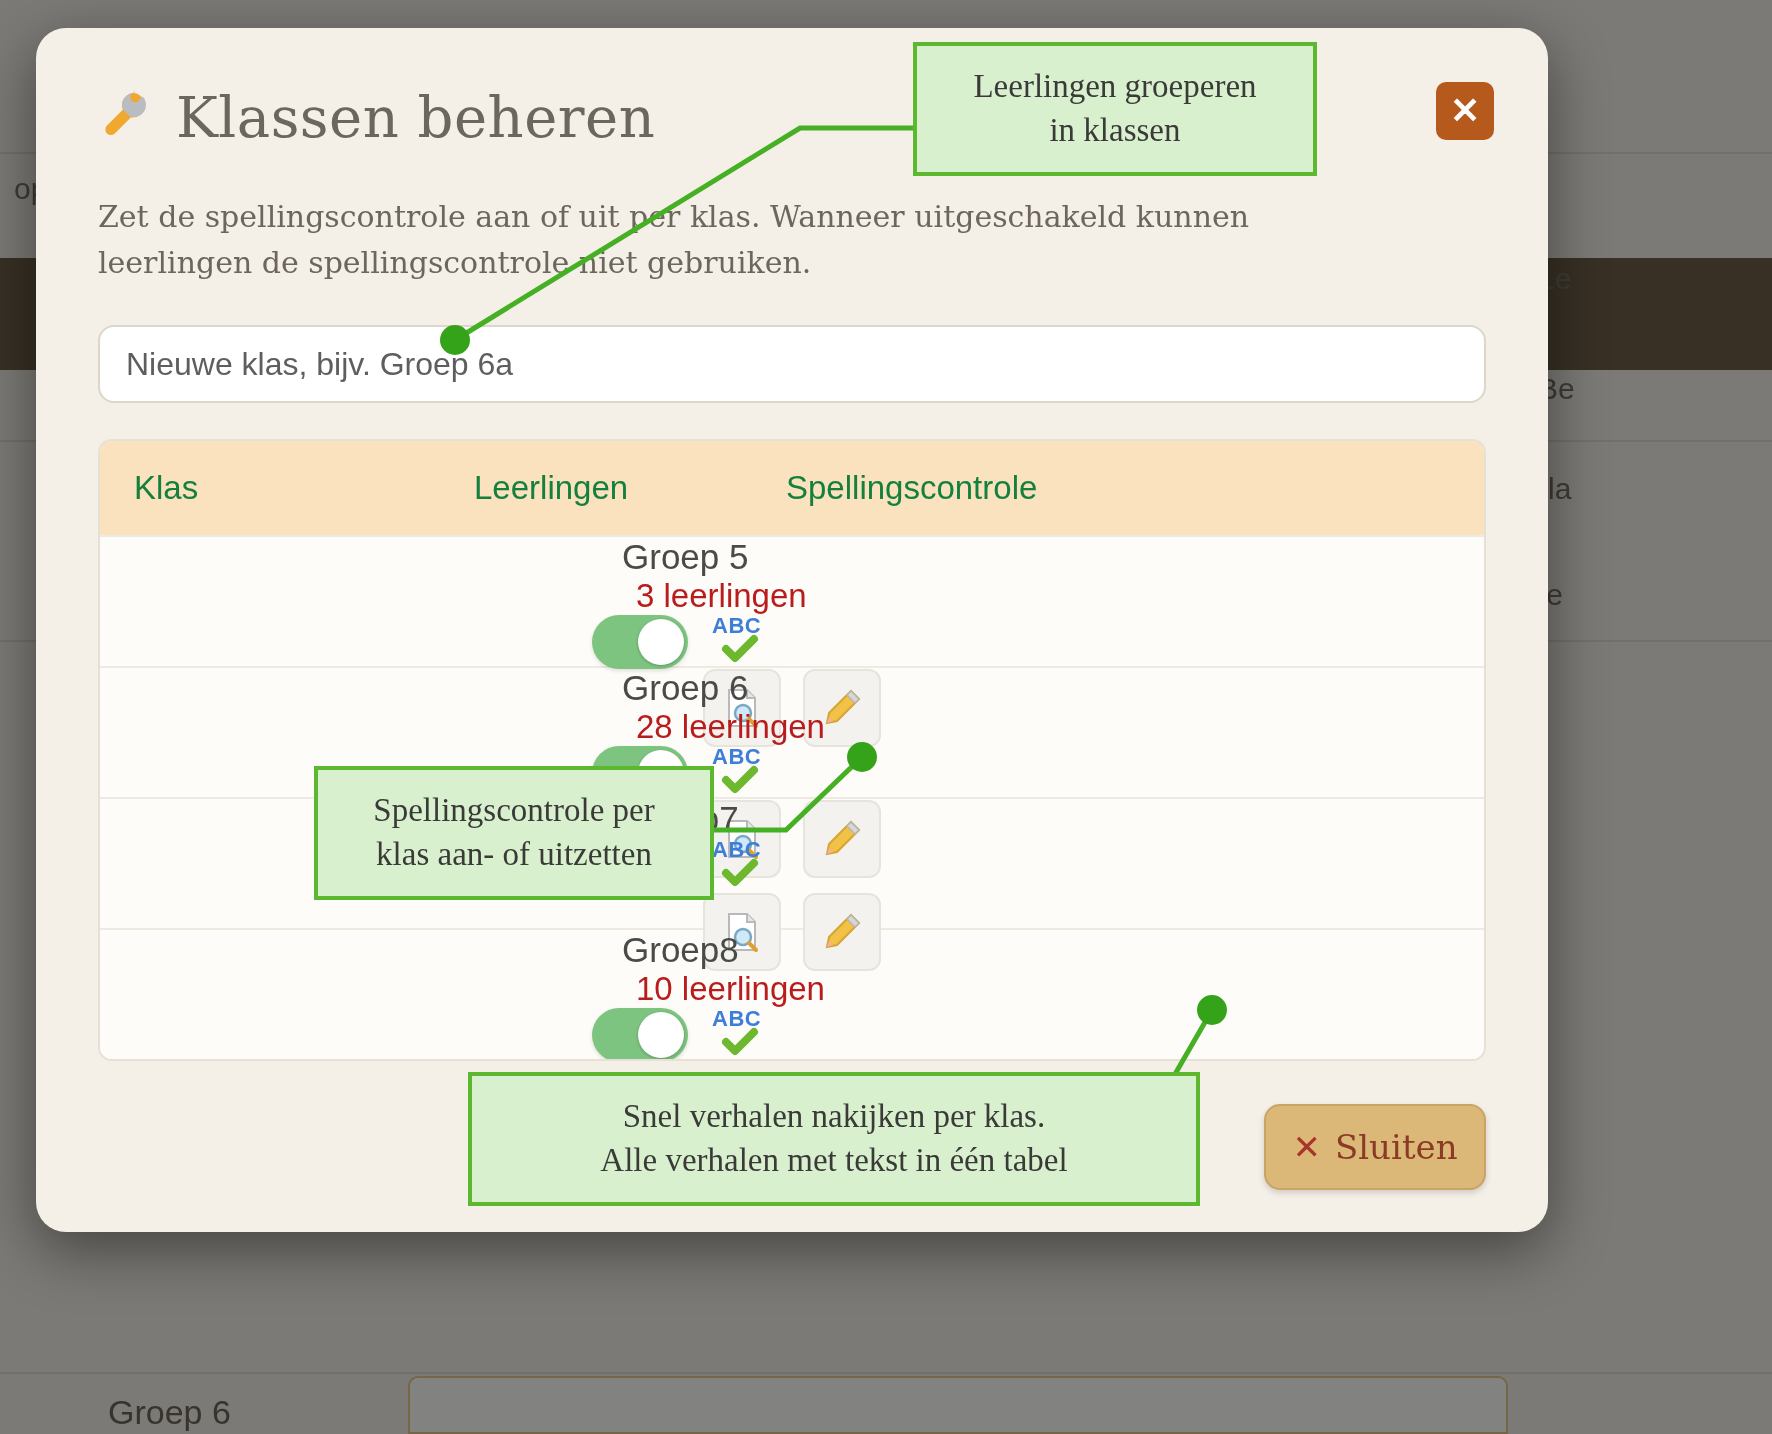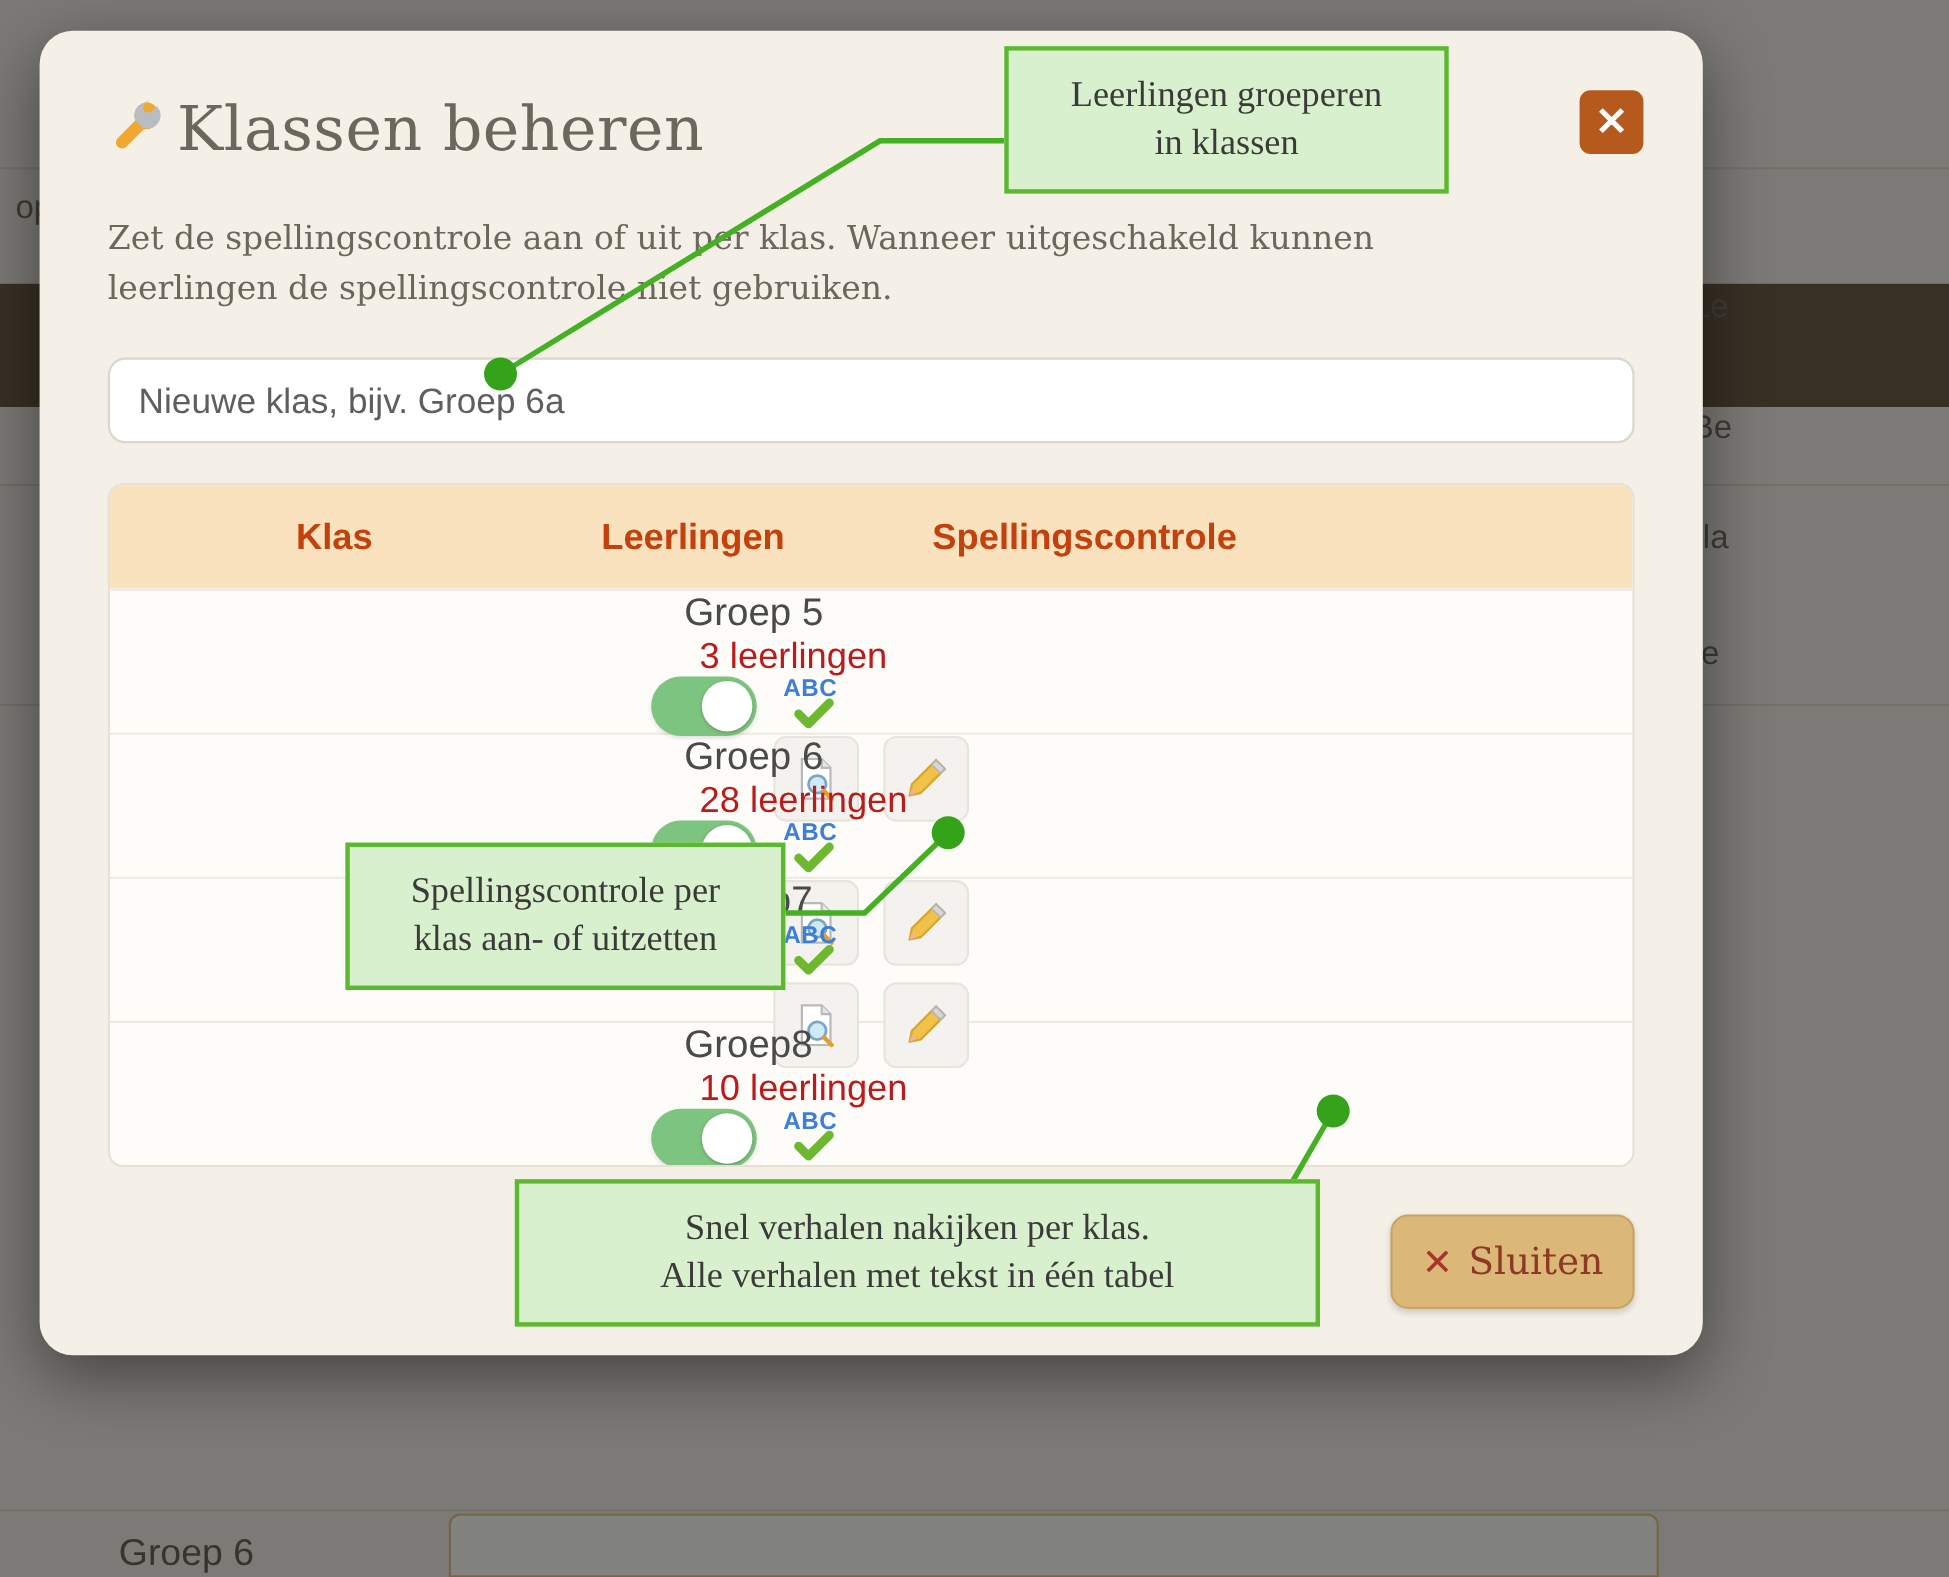--- a/index.html
+++ b/index.html
@@ -44,21 +44,21 @@
     position: absolute;
     left: 36px; top: 28px;
     width: 1512px; height: 1204px;
     background: #f4efe7;
     border-radius: 30px;
     box-shadow: 0 18px 60px rgba(0,0,0,0.45);
   }
 
   .modal-inner { position: relative; width: 100%; height: 100%; padding: 46px 62px; }
 
-  .title-row { display: flex; align-items: center; gap: 11px; height: 86px; }
+  .title-row { display: flex; align-items: center; gap: 26px; height: 86px; }
   .wrench-icon { font-size: 52px; line-height: 1; }
   .modal-title {
     font-family: "DejaVu Serif", serif;
     font-size: 56px;
     color: #6c665c;
     letter-spacing: 0.5px;
     font-weight: 400;
   }
 
   .modal-desc {
@@ -105,23 +105,22 @@
   }
   .thead {
     background: #f9e2bd;
     display: flex; align-items: center;
     height: 94px;
     padding: 0 34px;
   }
   .th {
     font-family: "Liberation Sans", sans-serif;
     font-size: 33px;
-    font-weight: 700;
-    color: #c2410c;
-    text-align: center;
+    font-weight: 400;
+    color: #15803d;
   }
   .col-klas   { width: 340px; }
   .col-leer   { width: 312px; }
   .col-spell  { width: 400px; }
   .col-act    { flex: 1 1 auto; }
 
   .trow {
     display: flex; align-items: center;
     height: 131px;
     padding: 0 34px;

